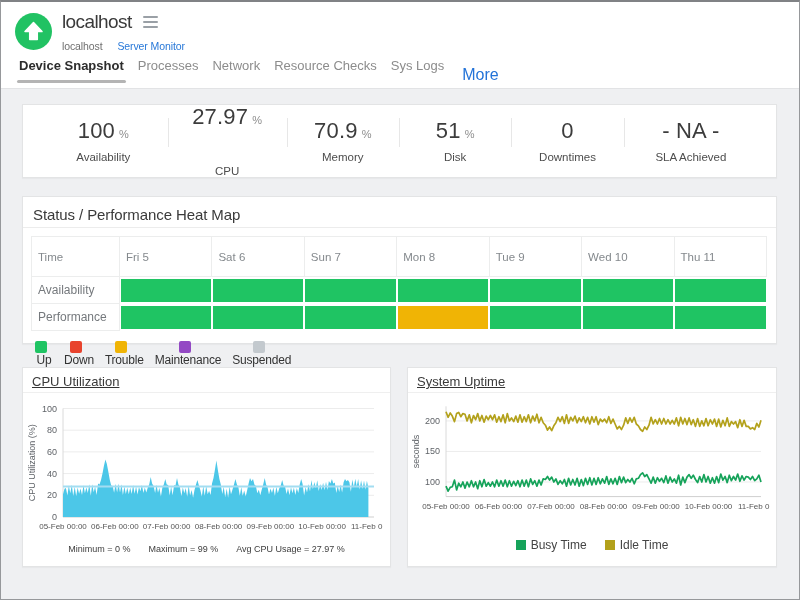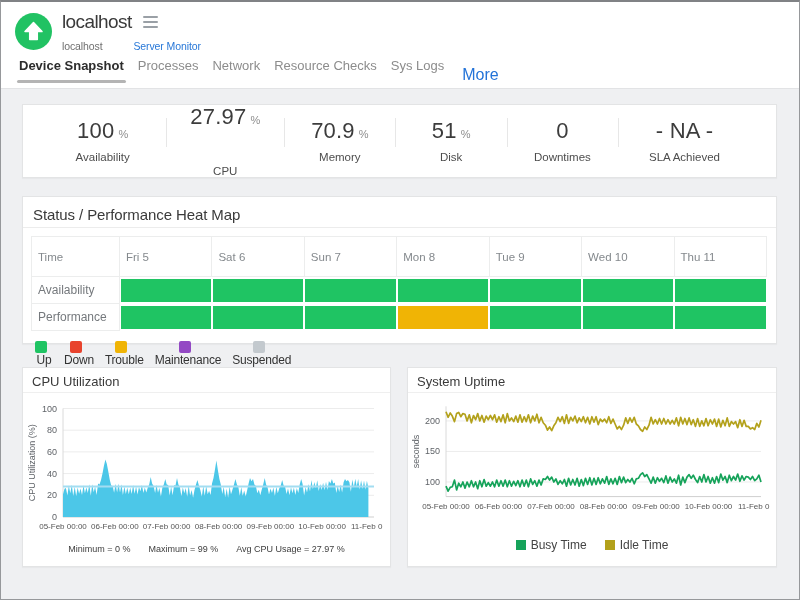--- a/index.html
+++ b/index.html
@@ -19,41 +19,41 @@
     position: absolute; left: 14px; top: 10.5px;
     width: 37px; height: 37px; border-radius: 50%;
     display: flex; align-items: center; justify-content: center;
   }
   .title-line { position: absolute; left: 61px; top: 9px; display: flex; align-items: center; }
   .monitor-title { font-size: 19px; color: #3a3a3a; letter-spacing: -0.6px; }
   .hamburger { margin-left: 11px; cursor: pointer; display: inline-block; }
   .hamburger span { display: block; width: 15px; height: 2.5px; background: #9aa0a6; margin: 2.5px 0; border-radius: 1px; }
   .crumb-line { position: absolute; left: 61px; top: 38px; font-size: 10.5px; letter-spacing: -0.1px; }
   .crumb-host { color: #6f6f6f; margin-right: 12px; }
-  .crumb-type { color: #2878d8; text-decoration: none; margin-left: 16px; }
+  .crumb-type { color: #2878d8; text-decoration: none; }
   
   .tabs { position: absolute; left: 18px; top: 56px; display: flex; align-items: flex-end; }
   .tab { font-size: 13px; color: #8c8c8c; margin-right: 14px; padding-bottom: 10px; cursor: pointer; white-space: nowrap; }
   .tab.active { color: #2c2c2c; font-weight: bold; position: relative; }
   .tab.active::after {
     content: ""; position: absolute; left: -2px; right: -2px; bottom: 0px;
     height: 3px; background: #b4b4b4; border-radius: 2px;
   }
   .tab-more { font-size: 16px; color: #2373d8; margin-left: 4px; cursor: pointer; position: relative; top: 1px; }
   
   .content {
     position: absolute; left: 0; right: 0; top: 86px; bottom: 0;
     background: #eff0f2; border-top: 1px solid #e2e3e5;
   }
   .card { background: #fff; border: 1px solid #e3e4e5; box-shadow: 0 1px 1px rgba(0,0,0,0.03); }
   
   .stats-card { position: absolute; left: 21px; top: 15px; width: 755px; height: 74px; display: flex; }
   .stat { display: flex; flex-direction: column; align-items: center; justify-content: center; position: relative; }
   .stat:first-child { padding-left: 16px; }
-  .stat:last-child { padding-right: 25px; }
+  .stat:last-child { padding-right: 18px; }
   .stat + .stat::before { content: ""; position: absolute; left: 0; top: 13px; width: 1px; height: 29px; background: #e7e7e7; }
   .stat-row { display: flex; align-items: baseline; }
   .stat-value { font-size: 22px; color: #3c3c3c; letter-spacing: 0.2px; line-height: 1; }
   .stat-unit { font-size: 11px; color: #8e8e8e; margin-left: 4px; }
   .stat-label { font-size: 11.5px; color: #4d4d4d; margin-top: 9px; }
   
   .heat-card { position: absolute; left: 21px; top: 107px; width: 755px; height: 148px; }
   .heat-title { font-size: 15px; color: #3a3a3a; padding: 9px 0 4px 10px; letter-spacing: -0.1px; }
   .heat-rule { border-top: 1px solid #ececec; }
   table.heat { border-collapse: collapse; margin: 8px 0 0 8px; width: 736px; table-layout: fixed; }
@@ -61,21 +61,21 @@
   table.heat th, table.heat td { border: 1px solid #eceded; font-weight: normal; text-align: left; }
   table.heat thead th { height: 40px; font-size: 11.5px; color: #84898d; padding-left: 6px; }
   table.heat td.row-label { height: 27px; font-size: 12px; color: #75797d; padding-left: 6px; background: #fff; }
   table.heat td.cell { height: 27px; padding: 0; border: none; }
   table.heat td.cell .fill { width: 100%; height: 100%; border-left: 1px solid #fff; border-right: 1px solid #fff; border-top: 2px solid #fff; border-bottom: 2px solid #fff; border-radius: 1px; }
   .heat-legend { display: flex; align-items: center; margin: 10px 0 0 12px; }
   .heat-legend .item { display: flex; align-items: center; margin-right: 11px; flex-direction: column; }
   .heat-legend .swatch { width: 12px; height: 12px; border-radius: 2px; margin-right: 6px; }
   .heat-legend .lbl { font-size: 12px; color: #333; letter-spacing: -0.2px; }
   
-  .chart-card { position: absolute; top: 278px; height: 200px; }
+  .chart-card { position: absolute; top: 278px; height: 200px; text-decoration: underline; }
   #cpu-card { left: 21px; width: 369px; }
   #uptime-card { left: 406px; width: 370px; }
   .chart-title { font-size: 13px; color: #3a3a3a; padding: 6px 0 3px 9px; }
   .chart-rule { border-top: 1px solid #efefef; }
   .chart-body { position: relative; }
   svg text { font-family: "Liberation Sans", "DejaVu Sans", sans-serif; }
   .chart-footer { position: absolute; left: 0; width: 100%; top: 176px; text-align: center; font-size: 9px; color: #3d3d3d; }
   .chart-footer span { margin: 0 9px; }
   .chart-legend { position: absolute; left: 0; width: 100%; top: 170px; display: flex; justify-content: center; align-items: center; }
   .chart-legend .item { display: flex; align-items: center; margin: 0 9px; }

